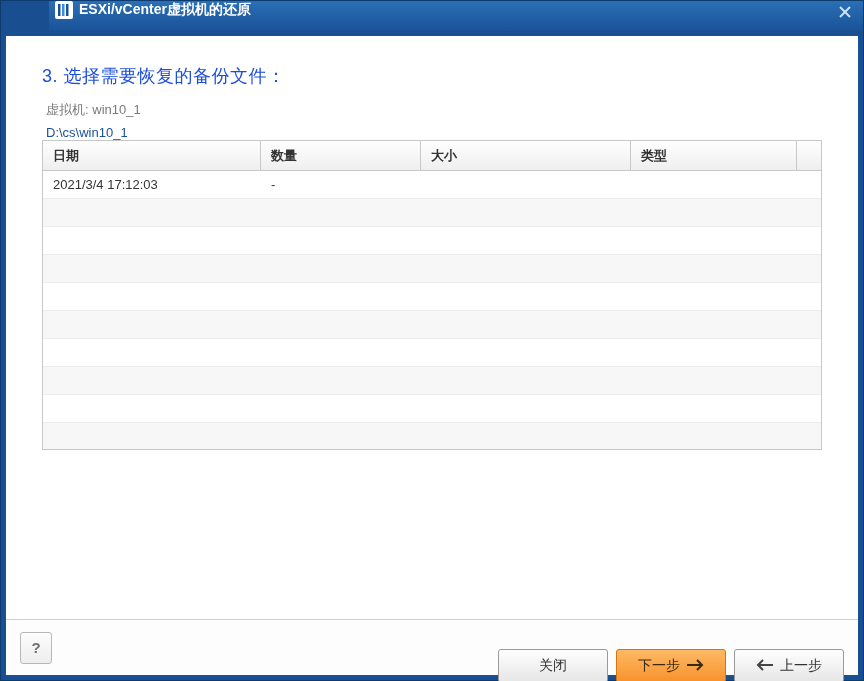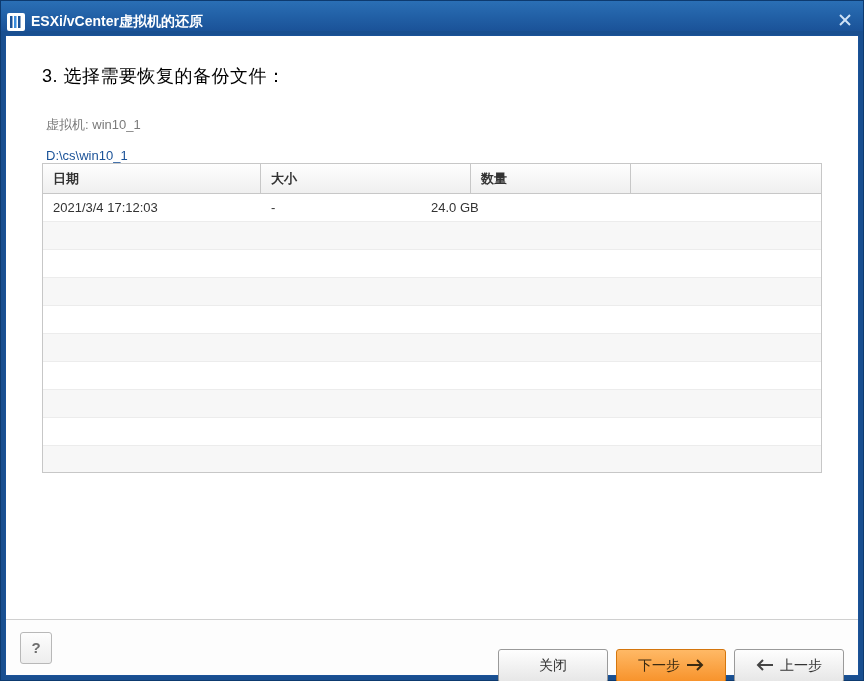--- a/index.html
+++ b/index.html
@@ -16,25 +16,26 @@
     height: 681px;
     background: #194f90;
     display: flex;
     flex-direction: column;
     border: 1px solid #0d3a6f;
   }
   .titlebar {
     height: 30px;
     background: linear-gradient(to bottom, #2a6fb5 0%, #1a5298 100%);
     display: flex;
-    align-items: flex-end;
+    align-items: flex-start;
     padding: 0 6px 0 6px;
     color: #fff;
     font-weight: bold;
     font-size: 14px;
+    margin-left: 48px;
   }
   .title-icon {
     width: 18px;
     height: 18px;
     background: #fff;
     margin-right: 6px;
     display: inline-flex;
     align-items: center;
     justify-content: center;
     border-radius: 2px;
@@ -60,30 +61,30 @@
     border: 1px solid #1a5298;
   }
   .content {
     flex: 1;
     padding: 28px 36px 10px 36px;
     overflow: hidden;
     display: flex;
     flex-direction: column;
   }
   .step-heading {
-    color: #000000;
+    color: #1d4ed8;
     font-size: 18px;
     font-weight: normal;
-    margin-bottom: 28px;
+    margin-bottom: 13px;
     letter-spacing: 0.5px;
   }
   .vm-info {
     color: #7a7a7a;
     font-size: 13px;
-    margin-bottom: 14px;
+    margin-bottom: 6px;
     padding-left: 4px;
   }
   .vm-info .label { color:#7a7a7a; }
   .vm-info .val { color:#7a7a7a; }
   .path-info {
     color: #1a5298;
     font-size: 13px;
     padding-left: 4px;
   }
   .table-wrap {
@@ -216,29 +217,29 @@
       <div class="vm-info">
         <span class="label">虚拟机:</span>
         <span class="val">win10_1</span>
       </div>
 
       <div class="path-info">D:\cs\win10_1</div>
 
       <div class="table-wrap">
         <div class="thead">
           <div class="th col-date">日期</div>
+          <div class="th col-qty">数量</div>
           <div class="th col-size">大小</div>
-          <div class="th col-qty">数量</div>
+          <div class="th col-type">类型</div>
           <div class="th col-tail last-col"></div>
         </div>
         <div class="tbody" id="tbody">
             <div class="row">
               <div class="td col-date">2021/3/4 17:12:03</div>
               <div class="td col-qty">-</div>
-              <div class="td col-size">24.0 GB</div>
               <div class="td col-tail"></div>
             </div>
             <div class="row empty">
               <div class="td col-date"></div>
               <div class="td col-qty"></div>
               <div class="td col-size"></div>
               <div class="td col-type"></div>
               <div class="td col-tail"></div>
             </div>
             <div class="row empty">

